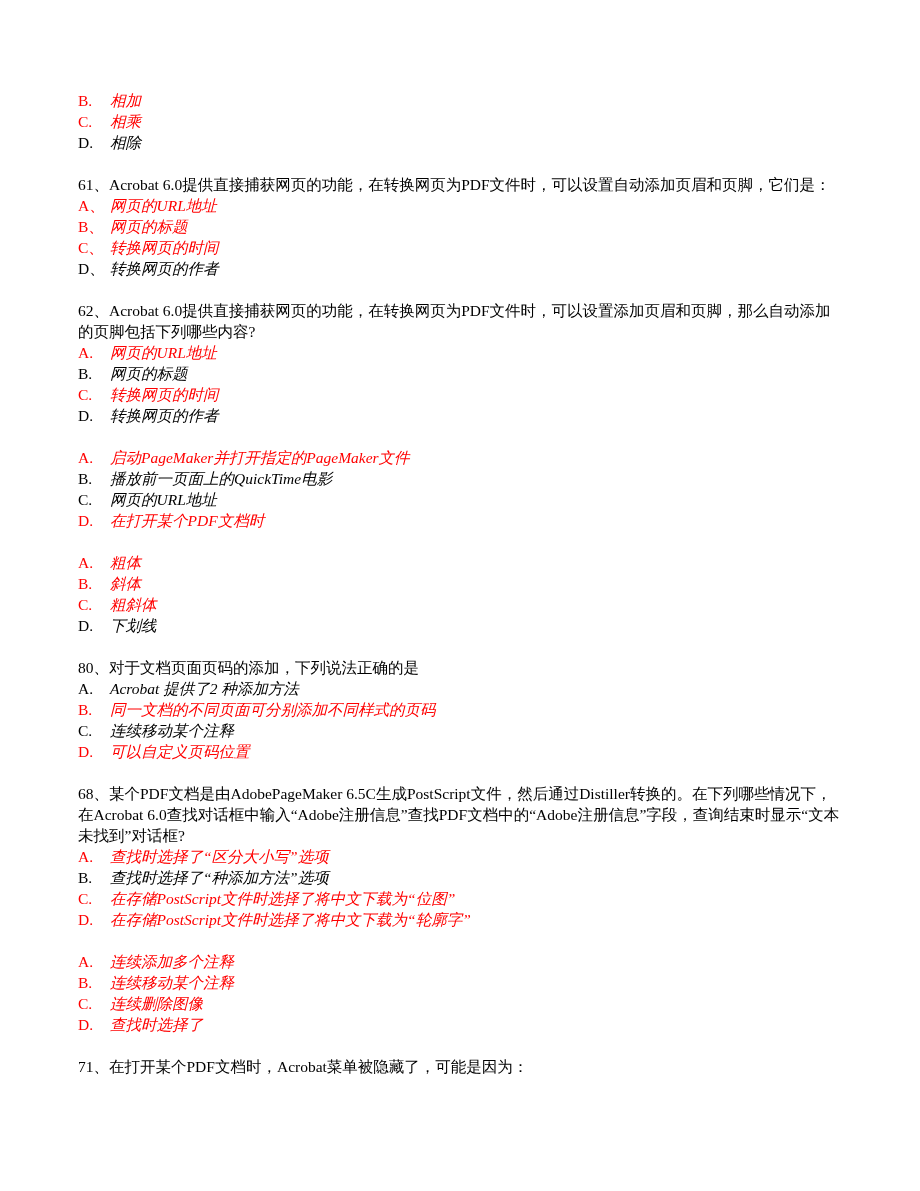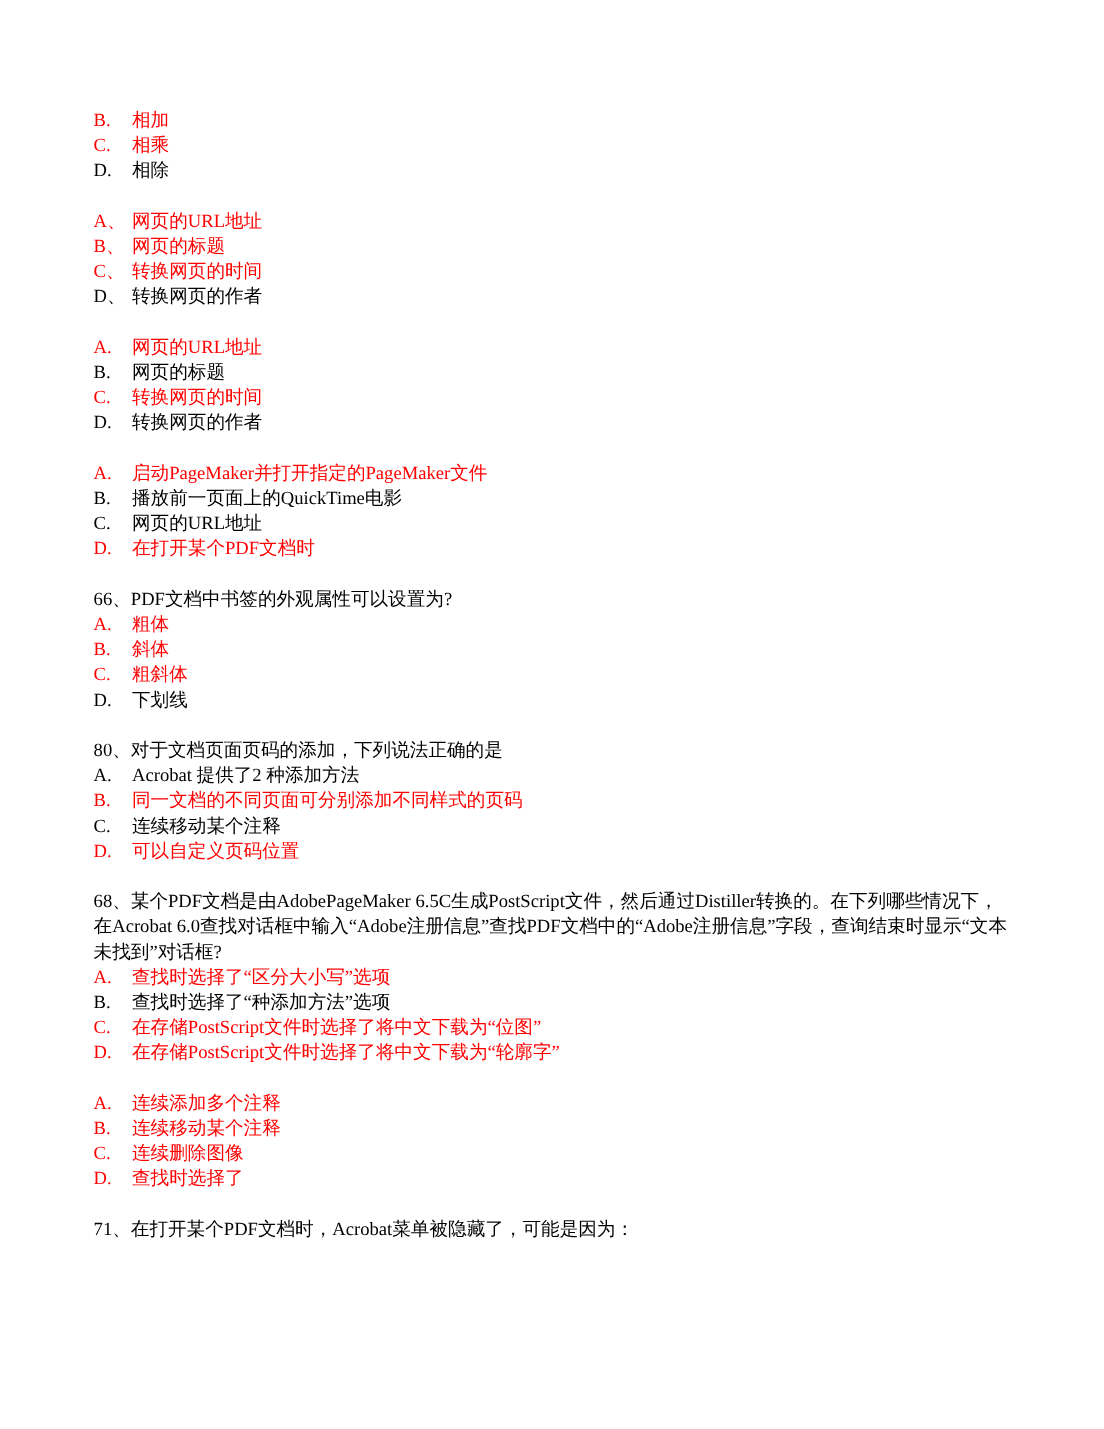--- a/index.html
+++ b/index.html
@@ -19,20 +19,21 @@
   }
   .option {
     display: flex;
   }
   .option .letter {
     width: 32px;
     flex-shrink: 0;
   }
   .option .text {
     flex: 1;
+    font-style: italic;
   }
   .red { color: #ff0000; }
   .black { color: #000000; }
   .question-stem {
     color: #000000;
   }
   .block { margin-bottom: 21px; }
 </style>
 </head>
 <body>
@@ -49,38 +50,40 @@
         <span class="text">相乘</span>
       </div>
       <div class="option black">
         <span class="letter">D.</span>
         <span class="text">相除</span>
       </div>
     </div>
 
   <div id="questions">
       <div class="block">
+        <div class="question-stem">61、Acrobat 6.0提供直接捕获网页的功能，在转换网页为PDF文件时，可以设置自动添加页眉和页脚，它们是：</div>
         <div class="option red">
           <span class="letter">A、</span>
           <span class="text">网页的URL地址</span>
         </div>
         <div class="option red">
           <span class="letter">B、</span>
           <span class="text">网页的标题</span>
         </div>
         <div class="option red">
           <span class="letter">C、</span>
           <span class="text">转换网页的时间</span>
         </div>
         <div class="option black">
           <span class="letter">D、</span>
           <span class="text">转换网页的作者</span>
         </div>
       </div>
       <div class="block">
+        <div class="question-stem">62、Acrobat 6.0提供直接捕获网页的功能，在转换网页为PDF文件时，可以设置添加页眉和页脚，那么自动添加的页脚包括下列哪些内容?</div>
         <div class="option red">
           <span class="letter">A.</span>
           <span class="text">网页的URL地址</span>
         </div>
         <div class="option black">
           <span class="letter">B.</span>
           <span class="text">网页的标题</span>
         </div>
         <div class="option red">
           <span class="letter">C.</span>
@@ -103,21 +106,20 @@
         <div class="option black">
           <span class="letter">C.</span>
           <span class="text">网页的URL地址</span>
         </div>
         <div class="option red">
           <span class="letter">D.</span>
           <span class="text">在打开某个PDF文档时</span>
         </div>
       </div>
       <div class="block">
-        <div class="question-stem">66、PDF文档中书签的外观属性可以设置为?</div>
         <div class="option red">
           <span class="letter">A.</span>
           <span class="text">粗体</span>
         </div>
         <div class="option red">
           <span class="letter">B.</span>
           <span class="text">斜体</span>
         </div>
         <div class="option red">
           <span class="letter">C.</span>

